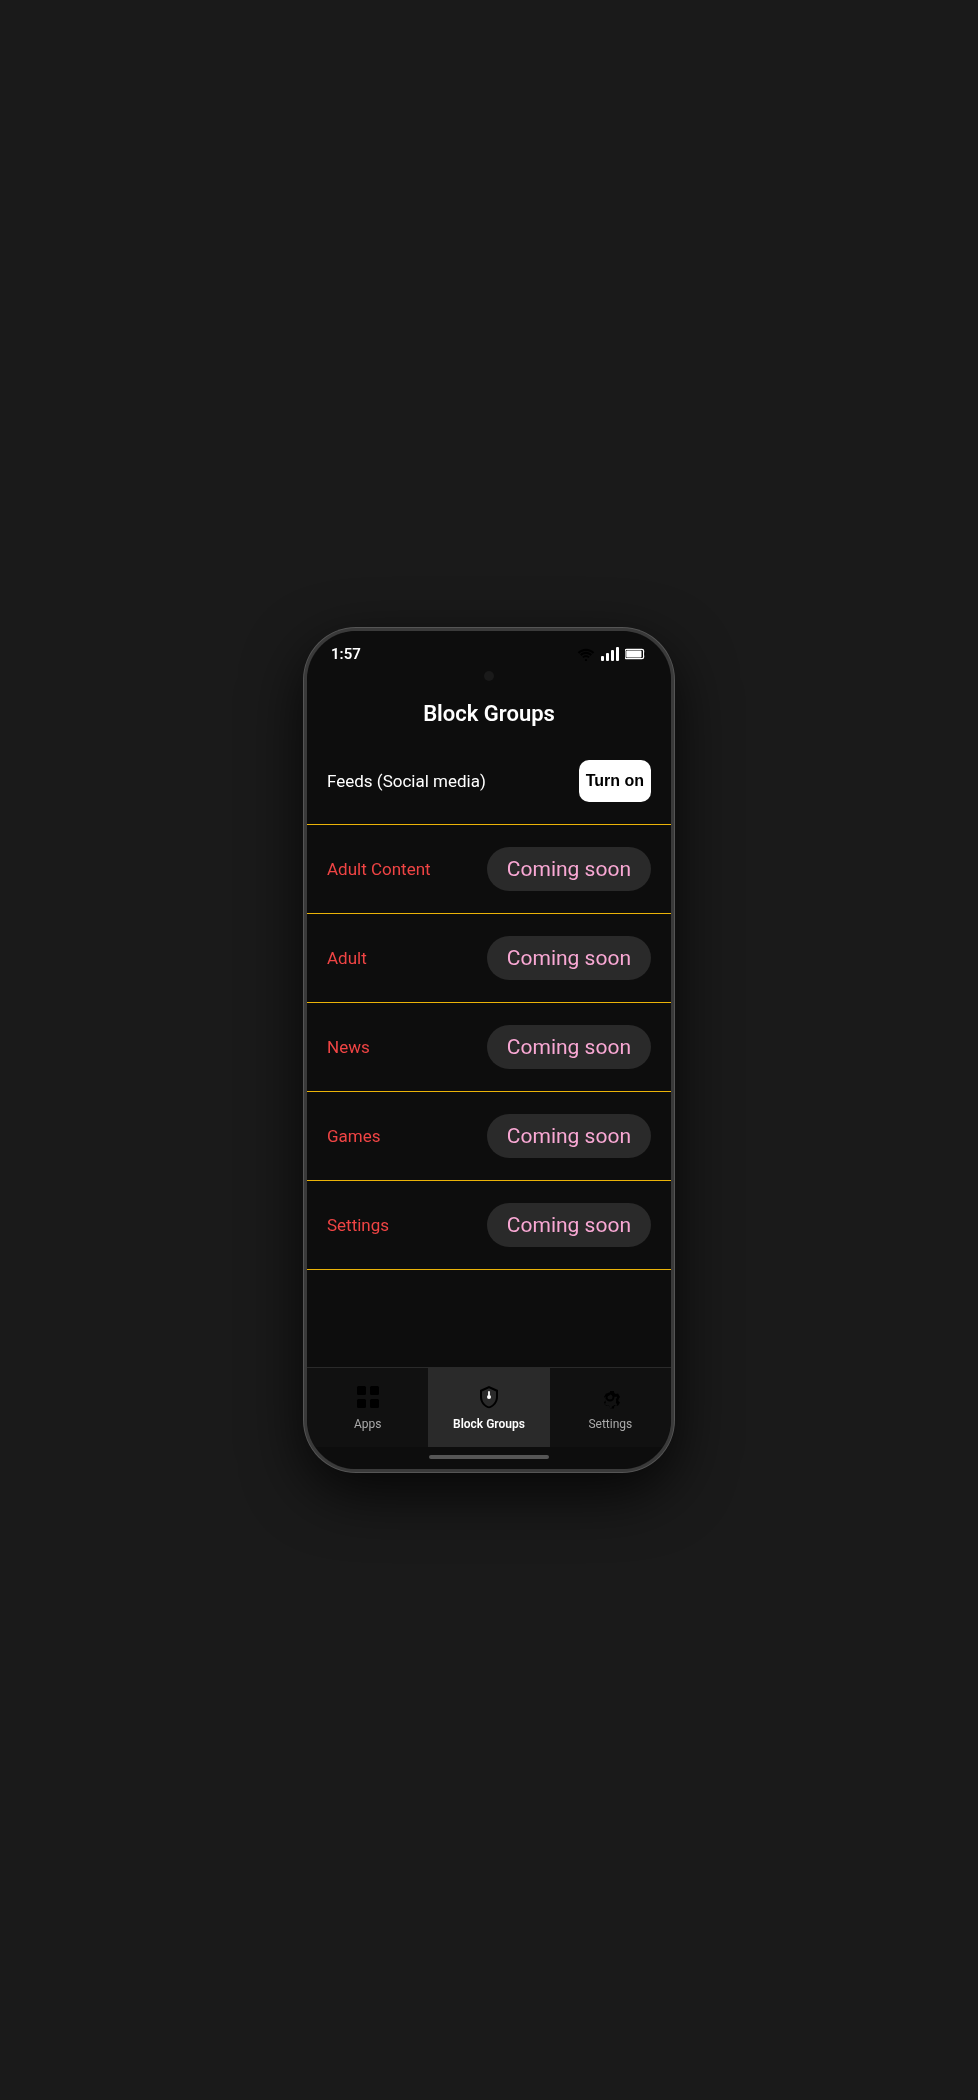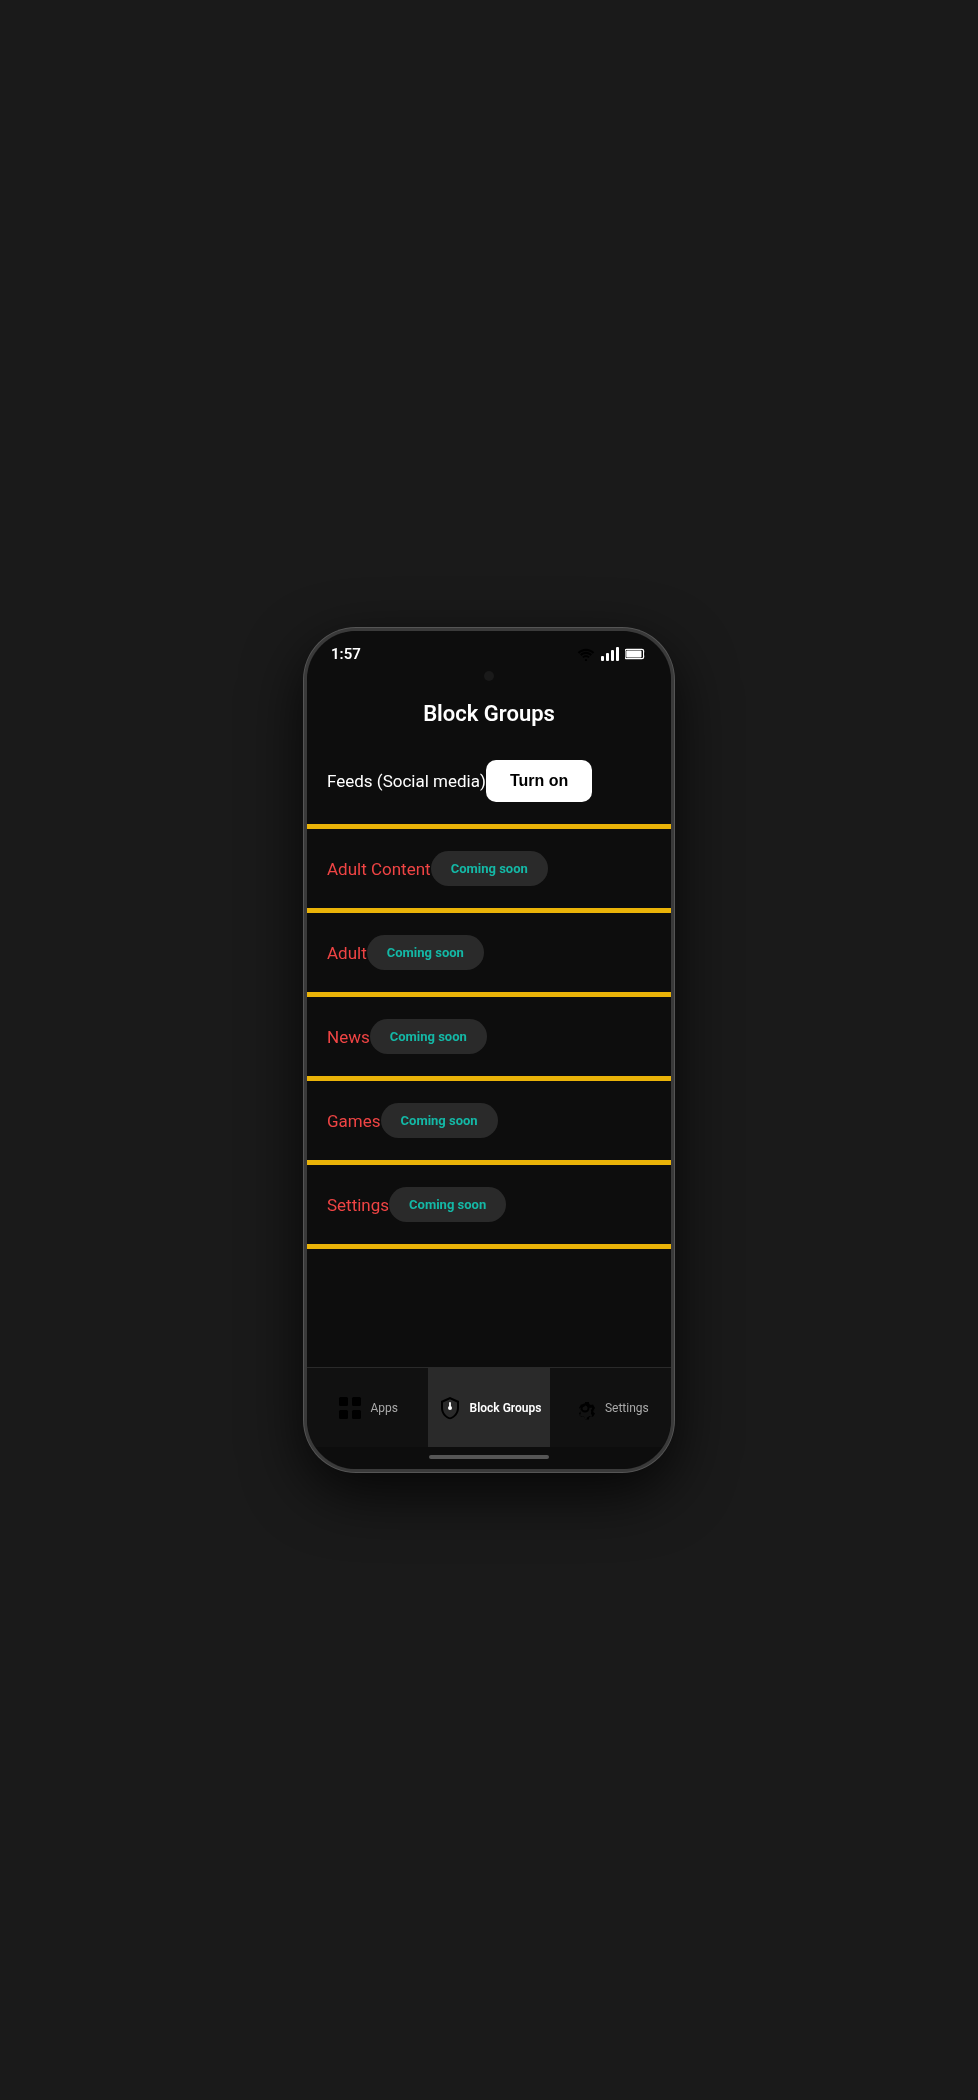--- a/index.html
+++ b/index.html
@@ -135,67 +135,69 @@
       overflow-y: auto;
       background: #0d0d0d;
       scrollbar-width: none;
     }
     .scroll-area::-webkit-scrollbar { display: none; }
 
     
     .list-item {
       display: flex;
       align-items: center;
+      justify-content: space-between;
       padding: 22px 20px;
-      border-bottom: 5px solid #eab308;
+      border-bottom: 1px solid #eab308;
+      gap: 42px;
     }
 
     .item-label {
       color: #fff;
       font-size: 17px;
       font-weight: 400;
     }
 
     .item-label.muted {
       color: #ef4444;
     }
 
     .turn-on-btn {
       background: #fff;
       color: #000;
       border: none;
       border-radius: 10px;
-      padding: 12px 24px;
+      padding: 12px 7px;
       font-size: 16px;
       font-weight: 600;
       cursor: pointer;
     }
 
     .coming-soon-badge {
       background: #2a2a2a;
-      color: #14b8a6;
+      color: #f9a8d4;
       border: none;
       border-radius: 24px;
       padding: 10px 20px;
-      font-size: 13px;
-      font-weight: 700;
+      font-size: 21px;
+      font-weight: 400;
     }
 
     
     .bottom-nav {
       display: flex;
       background: #111;
       border-top: 1px solid #2a2a2a;
       height: 80px;
     }
 
     .nav-item {
       flex: 1;
       display: flex;
-      flex-direction: row;
+      flex-direction: column;
       align-items: center;
       justify-content: center;
       gap: 7px;
       cursor: pointer;
       border-radius: 0;
     }
 
     .nav-item.active {
       background: #2a2a2a;
     }

